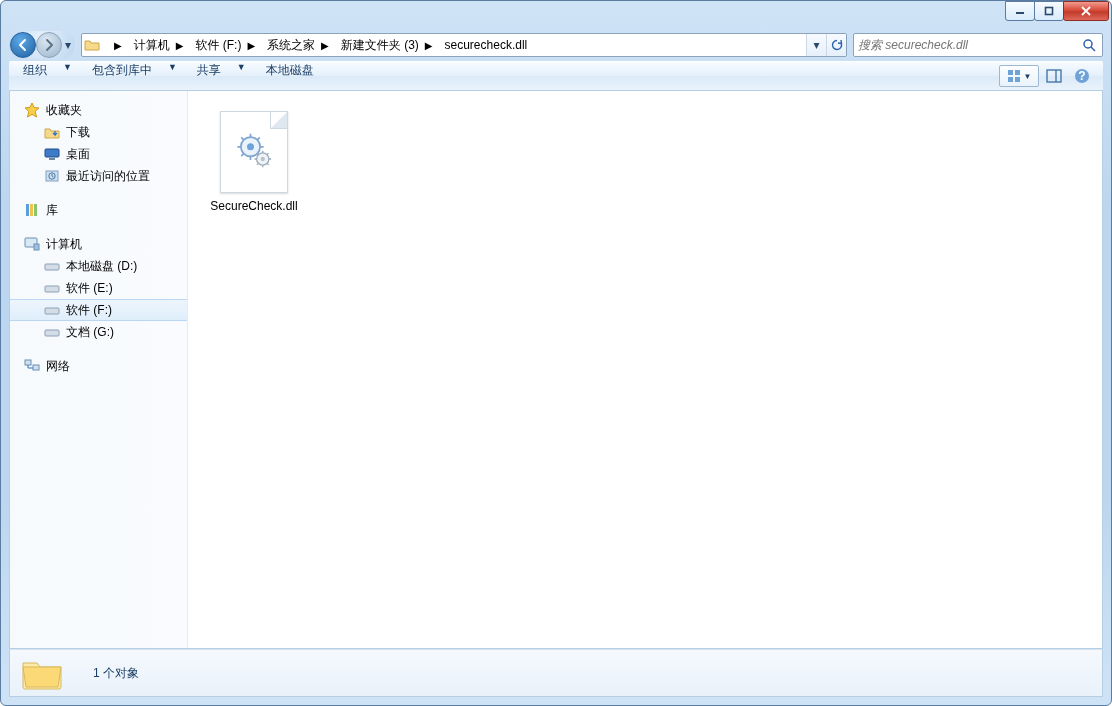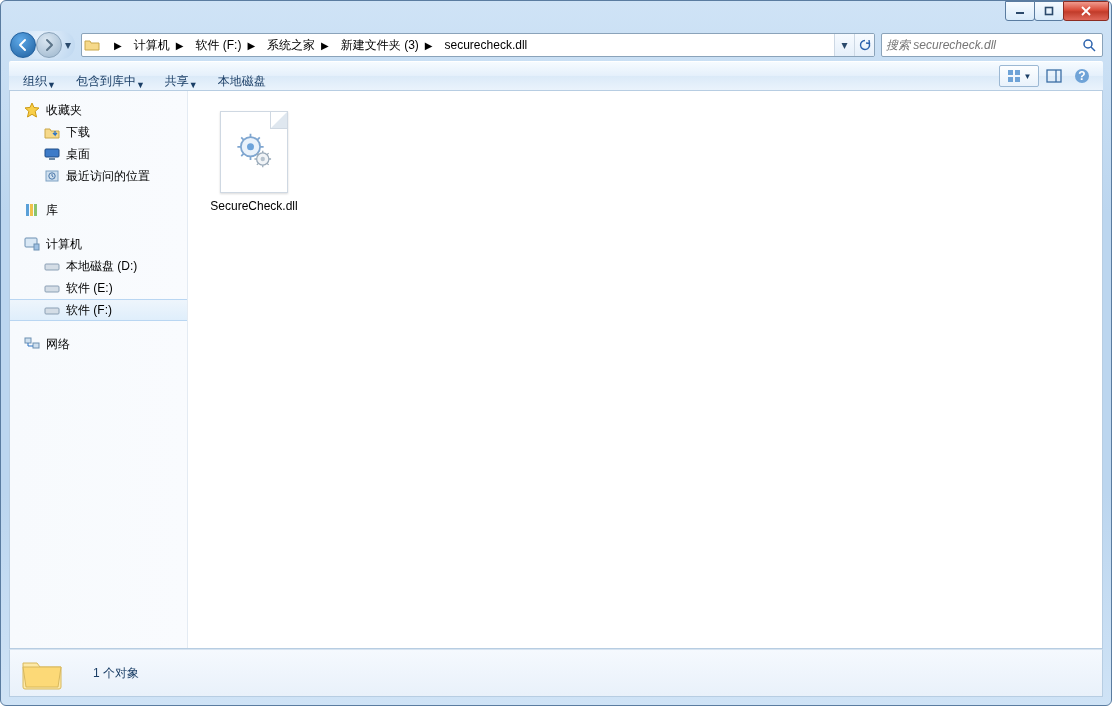--- a/index.html
+++ b/index.html
@@ -72,42 +72,42 @@
   .crumbs { flex:1; display:flex; align-items:center; height:100%; overflow:hidden; }
   .crumb {
     display:flex; align-items:center; height:100%;
     padding:0 6px; color:#000; white-space:nowrap;
   }
   .crumb .chev { margin-left:6px; color:#000; font-size:10px; }
   .addr-tail { display:flex; height:100%; }
   .addr-btn { width:20px; border-left:1px solid #cdd8e4; display:flex; align-items:center; justify-content:center; color:#2b4a6b; background:linear-gradient(#f7fbff,#e6f0fa); }
 
   .searchbox {
-    width:222px; height:24px;
+    width:250px; height:24px;
     background:#fff; border:1px solid #8aa3ba; border-radius:2px;
     display:flex; align-items:center;
     padding:8px 4px;
   }
   .searchbox input {
     flex:1; border:none; outline:none; font-style:italic; color:#777; background:transparent;
   }
   .searchbox .sicon { width:18px; display:flex; align-items:center; justify-content:center; color:#2b62ad; }
 
   
   .toolbar {
     height:30px;
     background: linear-gradient(#f6fbff,#e5f0fb 49%, #dbeaf8 51%, #eaf3fc);
     border-top:1px solid #fff; border-bottom:1px solid #b7cde2;
     display:flex; align-items:center;
     padding:0 4px;
     margin:0 8px;
     border-radius:2px 2px 0 0;
   }
   .tb-item {
-    display:flex; align-items:flex-end; gap:0;
+    display:flex; align-items:flex-start; gap:16px;
     padding:0 10px; height:100%;
     color:#1a3e66;
   }
   .tb-item .drop { font-size:9px; color:#1a3e66; }
   .tb-spacer { flex:1; }
   .tb-right { display:flex; align-items:center; gap:2px; padding-right:4px; }
   .tb-iconbtn {
     width:26px; height:22px; border:1px solid transparent; border-radius:2px;
     display:flex; align-items:center; justify-content:center; color:#1a3e66;
   }
@@ -393,20 +393,28 @@
             </span>
           <span>软件 (E:)</span>
         </div>
         <div class="tree-node child selected">
           <span class="tree-icon">
               <svg class="icon16" viewBox="0 0 16 16">
                 <rect x="1" y="6" width="14" height="6" rx="1" fill="#d4dde6" stroke="#8ba0b5"></rect>
               </svg>
             </span>
           <span>软件 (F:)</span>
+        </div>
+        <div class="tree-node child">
+          <span class="tree-icon">
+              <svg class="icon16" viewBox="0 0 16 16">
+                <rect x="1" y="6" width="14" height="6" rx="1" fill="#d4dde6" stroke="#8ba0b5"></rect>
+              </svg>
+            </span>
+          <span>文档 (G:)</span>
         </div>
       </div>
 
       <div class="tree-group">
         <div class="tree-node">
           <span class="tree-icon">
             <svg class="icon16" viewBox="0 0 16 16">
                 <rect x="1" y="2" width="6" height="5" fill="#cfe0ef" stroke="#6d90b2"></rect>
                 <rect x="9" y="7" width="6" height="5" fill="#cfe0ef" stroke="#6d90b2"></rect>
                 <path d="M4 7v3h5" stroke="#2b72c4" fill="none"></path>

